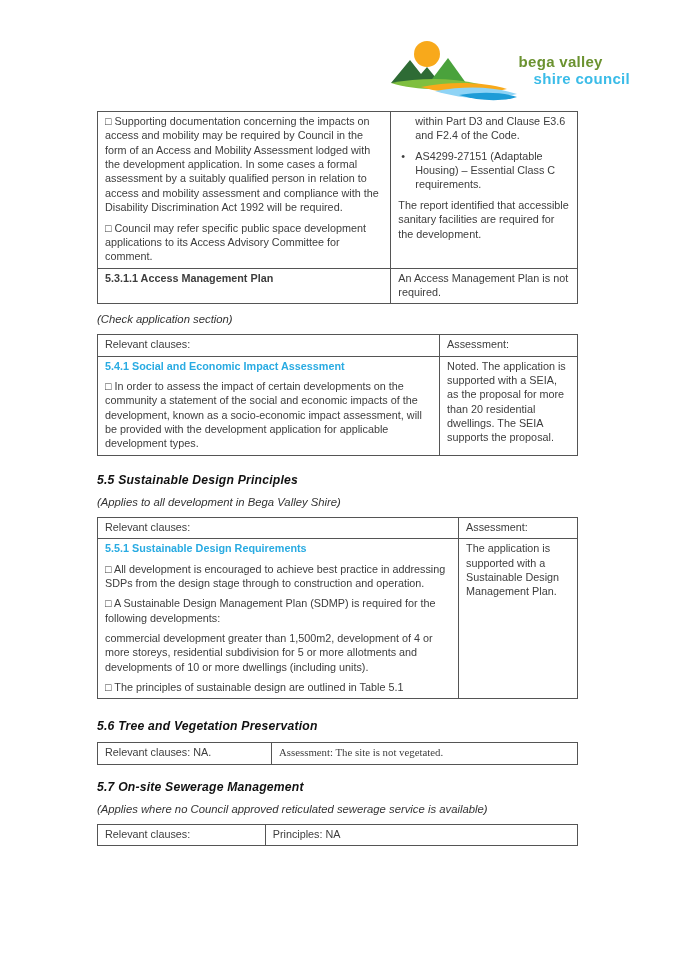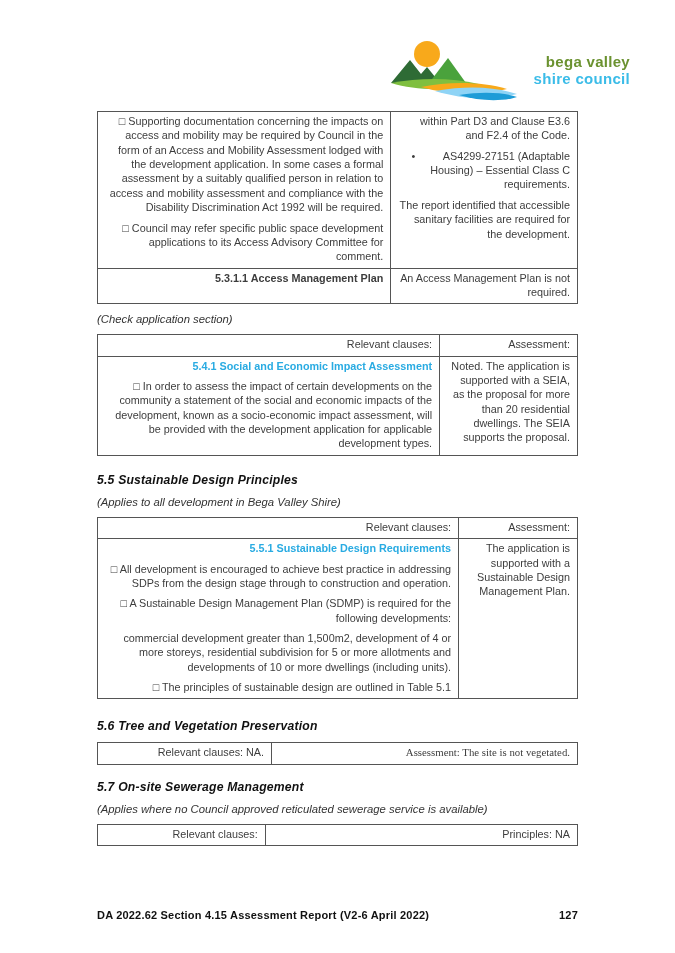--- a/index.html
+++ b/index.html
@@ -3,26 +3,26 @@
 <meta charset="utf-8">
 <style>
   html,body{margin:0;padding:0;background:#ffffff;}
   body{width:675px;height:953px;overflow:hidden;font-family:"Liberation Sans",sans-serif;color:#3d3d3d;}
   .page{box-sizing:border-box;width:675px;height:953px;padding:38px 97px 0 97px;position:relative;}
 
   
   .logo-row{display:flex;justify-content:flex-end;margin-right:-52px;margin-bottom:7px;height:66px;}
   .logo{display:flex;align-items:flex-start;}
   .logo-text{margin-left:2px;margin-top:16px;line-height:1.12;white-space:nowrap;}
-  .logo-line1{color:#6b9230;font-size:15px;font-weight:bold;letter-spacing:.3px;text-align:right;}
+  .logo-line1{color:#6b9230;font-size:15px;font-weight:bold;letter-spacing:.3px;}
   .logo-line2{color:#3bbce8;font-size:15px;font-weight:bold;letter-spacing:.3px;margin-left:15px;}
 
   
   table.tbl{border-collapse:collapse;width:100%;table-layout:fixed;}
-  table.tbl td{border:1px solid #555555;vertical-align:top;padding:2px 7px 4px 7px;font-size:10.8px;line-height:1.33;color:#3d3d3d;text-align:right;}
+  table.tbl td{border:1px solid #555555;vertical-align:top;padding:2px 7px 4px 7px;font-size:10.8px;line-height:1.33;color:#3d3d3d;}
   table.tbl p{margin:0 0 6px 0;}
   table.tbl p:last-child{margin-bottom:0;}
   .hdr-cell{padding-top:3px;padding-bottom:6px;}
   .bold{font-weight:bold;}
   .clause-title{font-weight:bold;margin:1px 0 5px 0;}
   .clause-title-reg{font-weight:bold;margin:1px 0 5px 0;}
   .cont-line{padding-left:17px;}
   .bullet-row{display:flex;margin:1px 0 6px 0;}
   .bullet-dot{flex:none;width:17px;padding-left:3px;box-sizing:border-box;}
   .bullet-text{flex:1;}
@@ -140,18 +140,14 @@
   <div class="sec-subnote">(Applies where no Council approved reticulated sewerage service is available)</div>
   <table class="tbl mt-tbl">
     <tbody>
         <tr>
       <td class="w57-l hdr-cell">Relevant clauses:</td>
       <td class="w57-r hdr-cell">Principles: NA</td>
     </tr>
   </tbody>
     </table>
 
-  <div class="footer">
-    <span>DA 2022.62 Section 4.15 Assessment Report (V2-6 April 2022)</span>
-    <span>127</span>
-  </div>
 
 </div>
 
 </body></html>

